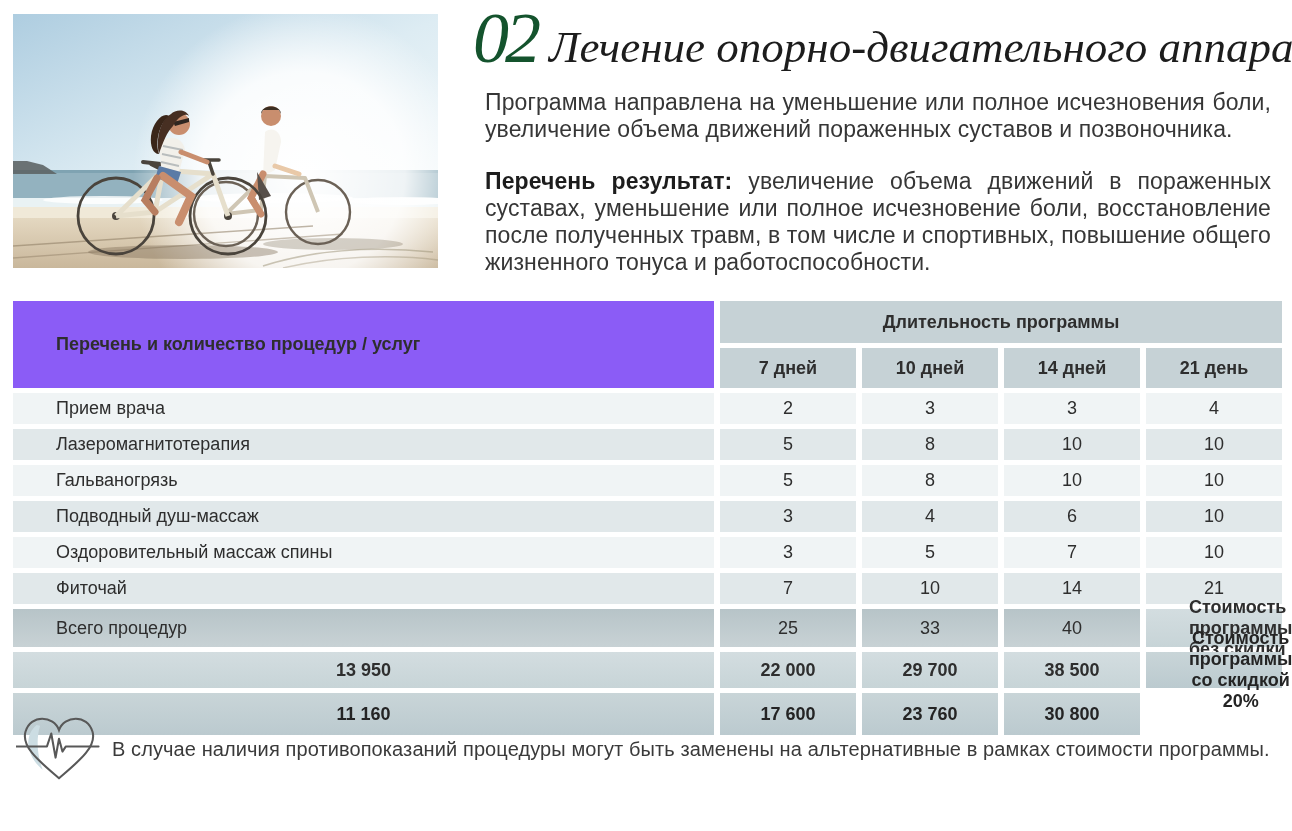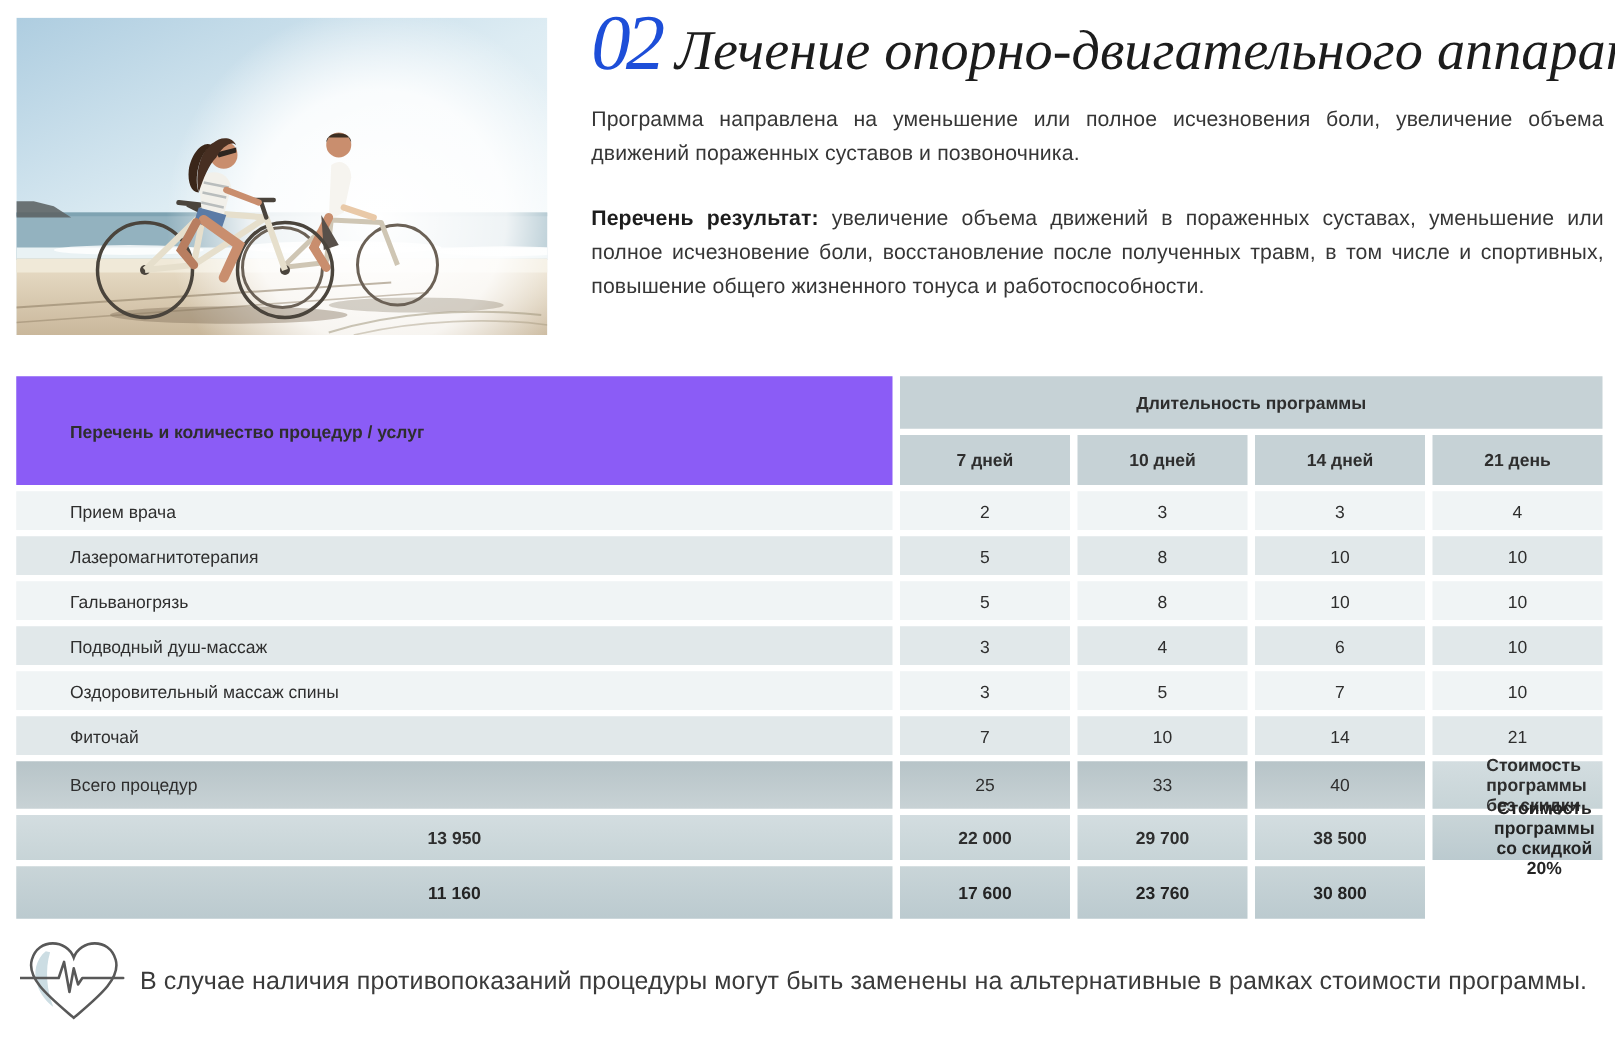--- a/index.html
+++ b/index.html
@@ -8,55 +8,55 @@
     font-family:"Liberation Sans", sans-serif;color:#333;overflow:hidden;
   }
   
   .photo{
     position:absolute;left:13px;top:14px;width:425px;height:254px;overflow:hidden;
   }
   .head-col{position:absolute;left:473px;top:8px;width:810px;}
   .title-row{display:flex;align-items:baseline;}
   .title-number{
     font-family:"Liberation Serif", serif;font-style:italic;
-    font-size:63px;line-height:.85;color:#1d4ed8;letter-spacing:-4px;flex:0 0 auto;
+    font-size:72px;line-height:.85;color:#14532d;letter-spacing:-4px;flex:0 0 auto;
   }
   .title-text{
     font-family:"Liberation Serif", serif;font-style:italic;
     font-size:45px;color:#1c1c1c;margin-left:12px;white-space:nowrap;
   }
   .para{
-    font-size:17px;line-height:27px;color:#363636;text-align:justify;
-    margin:0;letter-spacing:.1px;
+    font-size:23px;line-height:27px;color:#363636;text-align:justify;
+    margin:12px;letter-spacing:.1px;
   }
   .para.intro{margin-top:16px;}
   .para.expected{margin-top:25px;}
   .para b{color:#1d1d1d;}
   
   .price-table{
     position:absolute;left:13px;top:301px;width:1269px;
     display:grid;
     grid-template-columns:701px 136px 136px 136px 136px;
     grid-template-rows:42px 40px repeat(6,31px) 38px 36px 42px;
     gap:5px 6px;background:#ffffff;
   }
-  .cell{display:flex;align-items:center;font-size:14px;color:#2e2e2e;}
+  .cell{display:flex;align-items:center;font-size:18px;color:#2e2e2e;}
   .lab{padding-left:43px;justify-content:flex-start;}
   .num{justify-content:center;}
   .h-services{grid-column:1;grid-row:1/3;background:#8b5cf6;font-weight:bold;}
   .h-duration{grid-column:2/6;grid-row:1;background:#c6d2d6;font-weight:bold;justify-content:center;}
   .h-col{background:#c6d2d6;font-weight:bold;}
   .row-light{background:#f0f4f5;}
   .row-alt{background:#e1e8ea;}
   .row-total{background:linear-gradient(180deg,#b7c4c8 0%,#c8d2d5 100%);}
   .row-price{background:linear-gradient(180deg,#d3dde0 0%,#c7d4d7 100%);font-weight:bold;}
   .row-strong{background:linear-gradient(180deg,#c9d5d8 0%,#bbcacf 100%);font-weight:bold;color:#242424;text-align:center;}
   
   .note{
-    position:absolute;left:16px;top:743px;width:1264px;height:84px;
+    position:absolute;left:16px;top:707px;width:1264px;height:84px;
     display:flex;align-items:center;
   }
   .note-icon{flex:0 0 auto;width:86px;height:80px;}
   .note-text{font-size:20px;color:#3a3a3a;margin-left:10px;letter-spacing:.1px;}
 </style>
 </head>
 <body>
 
 <div class="photo">
   <svg width="425" height="254" viewBox="0 0 425 254">

